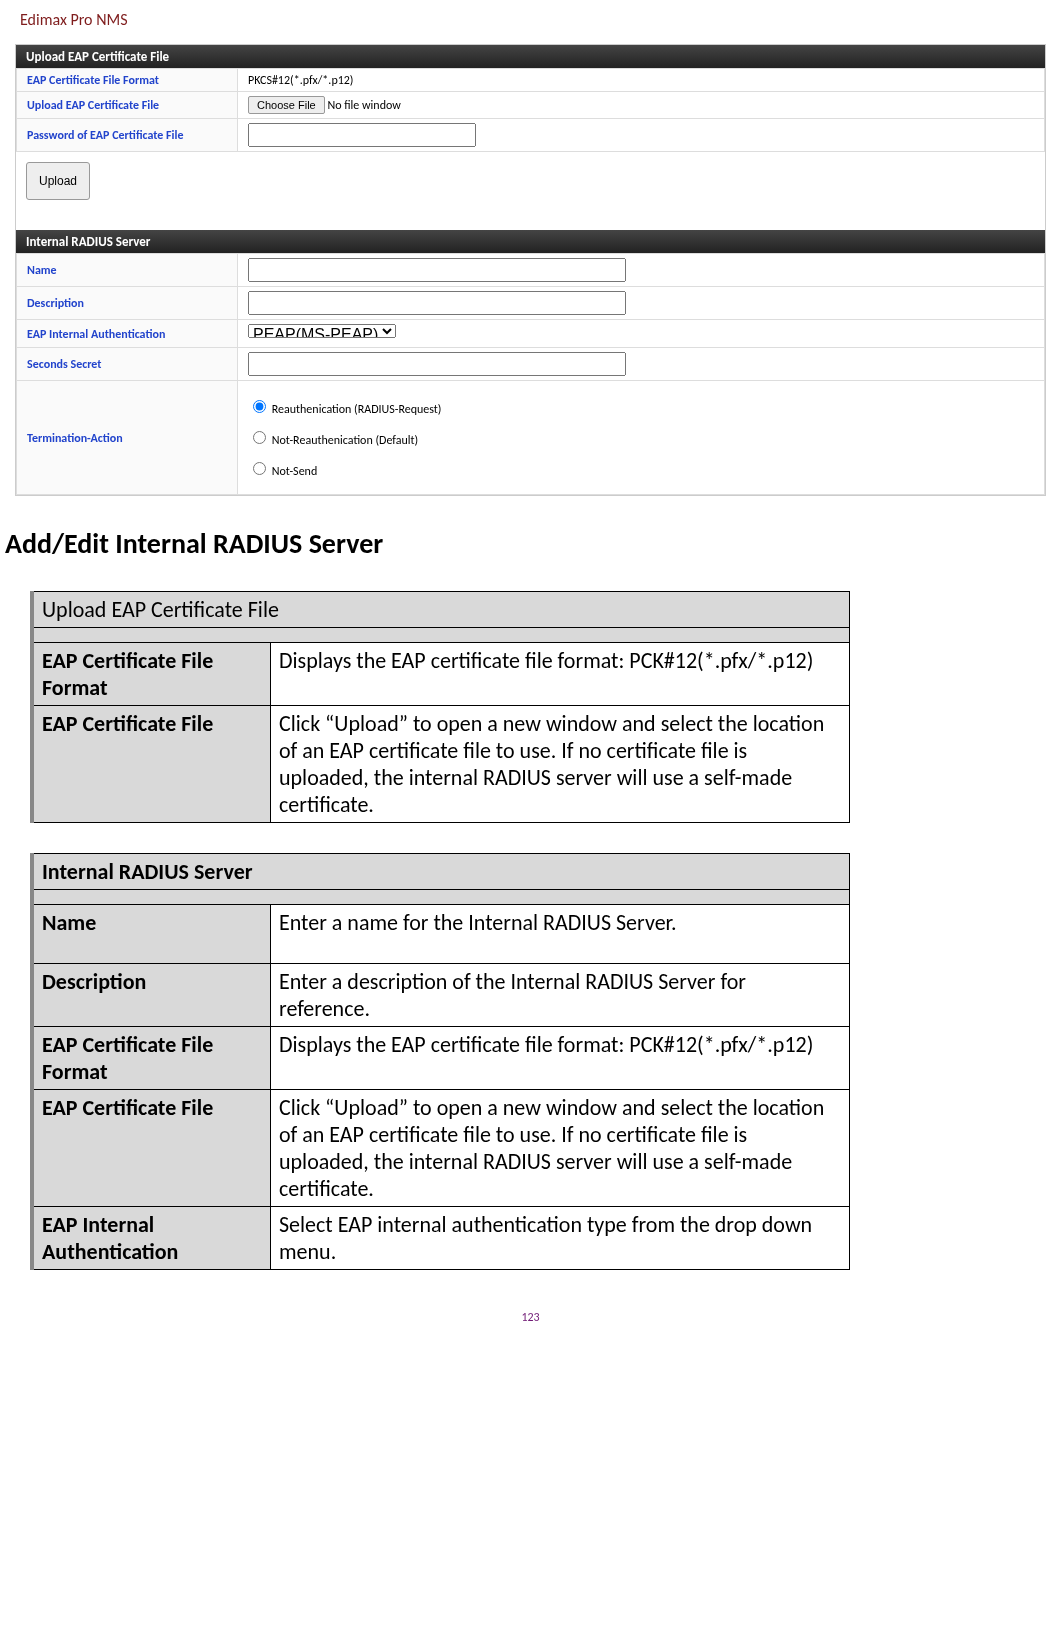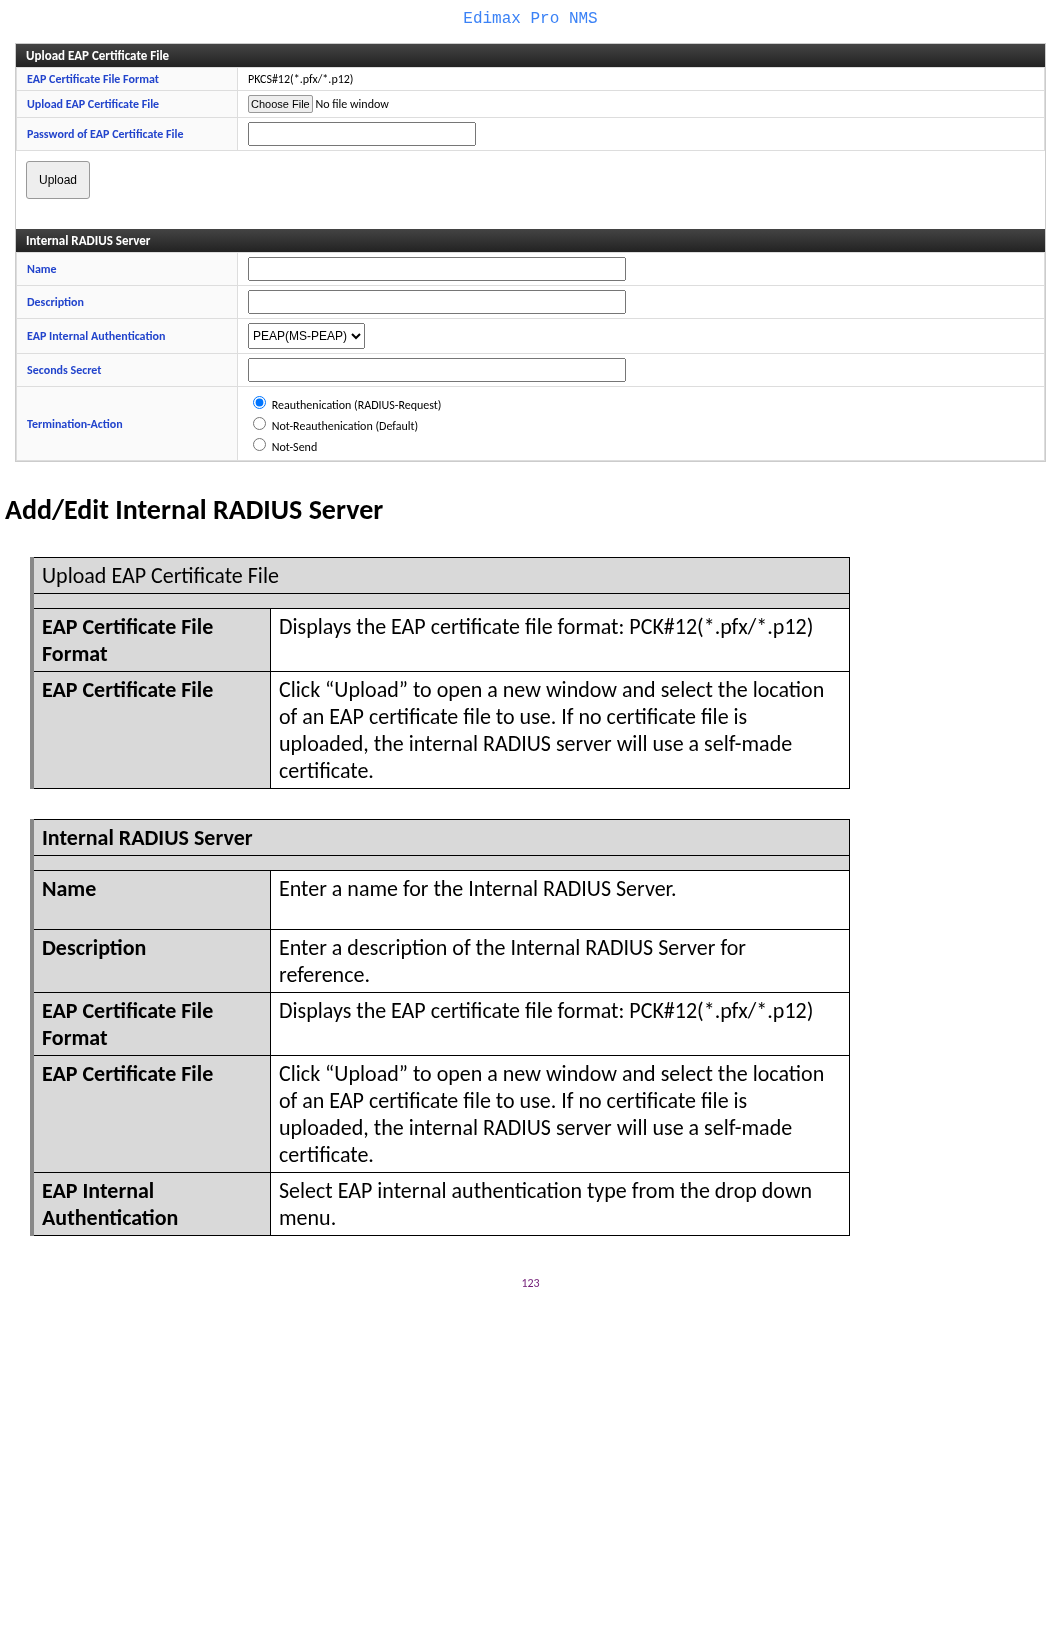--- a/index.html
+++ b/index.html
@@ -3,25 +3,24 @@
   <meta charset="utf-8">
   <style>
     body {
       font-family: Calibri, Arial, sans-serif;
       margin: 0;
       padding: 0;
       background: #fff;
       width: 1061px;
     }
     .header-right {
-      text-align: center;
+      text-align: left;
       padding: 10px 20px 5px 20px;
       font-size: 16px;
-      color: #3b82f6;
-      font-family: Liberation Mono, monospace;
+      color: #7f1d1d;
     }
     .screenshot-area {
       margin: 10px 15px 30px 15px;
       border: 1px solid #ccc;
       background: #fff;
     }
     .section-header {
       background: linear-gradient(to bottom, #444, #222);
       color: #fff;
       font-weight: bold;
@@ -63,37 +62,37 @@
       border-radius: 3px;
       padding: 11px 12px;
       font-size: 12px;
       margin: 10px;
       cursor: pointer;
     }
     .choose-btn {
       background: #eee;
       border: 1px solid #999;
       border-radius: 2px;
-      padding: 2px 2px;
+      padding: 2px 8px;
       font-size: 11px;
       cursor: pointer;
     }
     .select-input {
-      height: 26px;
-      font-size: 12px;
+      height: 14px;
+      font-size: 16px;
     }
     .small-input {
       width: 80px;
       height: 18px;
       font-size: 12px;
     }
     .radio-group label {
       font-size: 12px;
       display: block;
-      margin: 2px 0;
+      margin: 12px 0;
     }
     .main-heading {
       font-size: 28px;
       font-weight: bold;
       margin: 20px 0 30px 5px;
     }
     .desc-table {
       border-collapse: collapse;
       margin: 0 30px 30px 30px;
       width: 820px;

